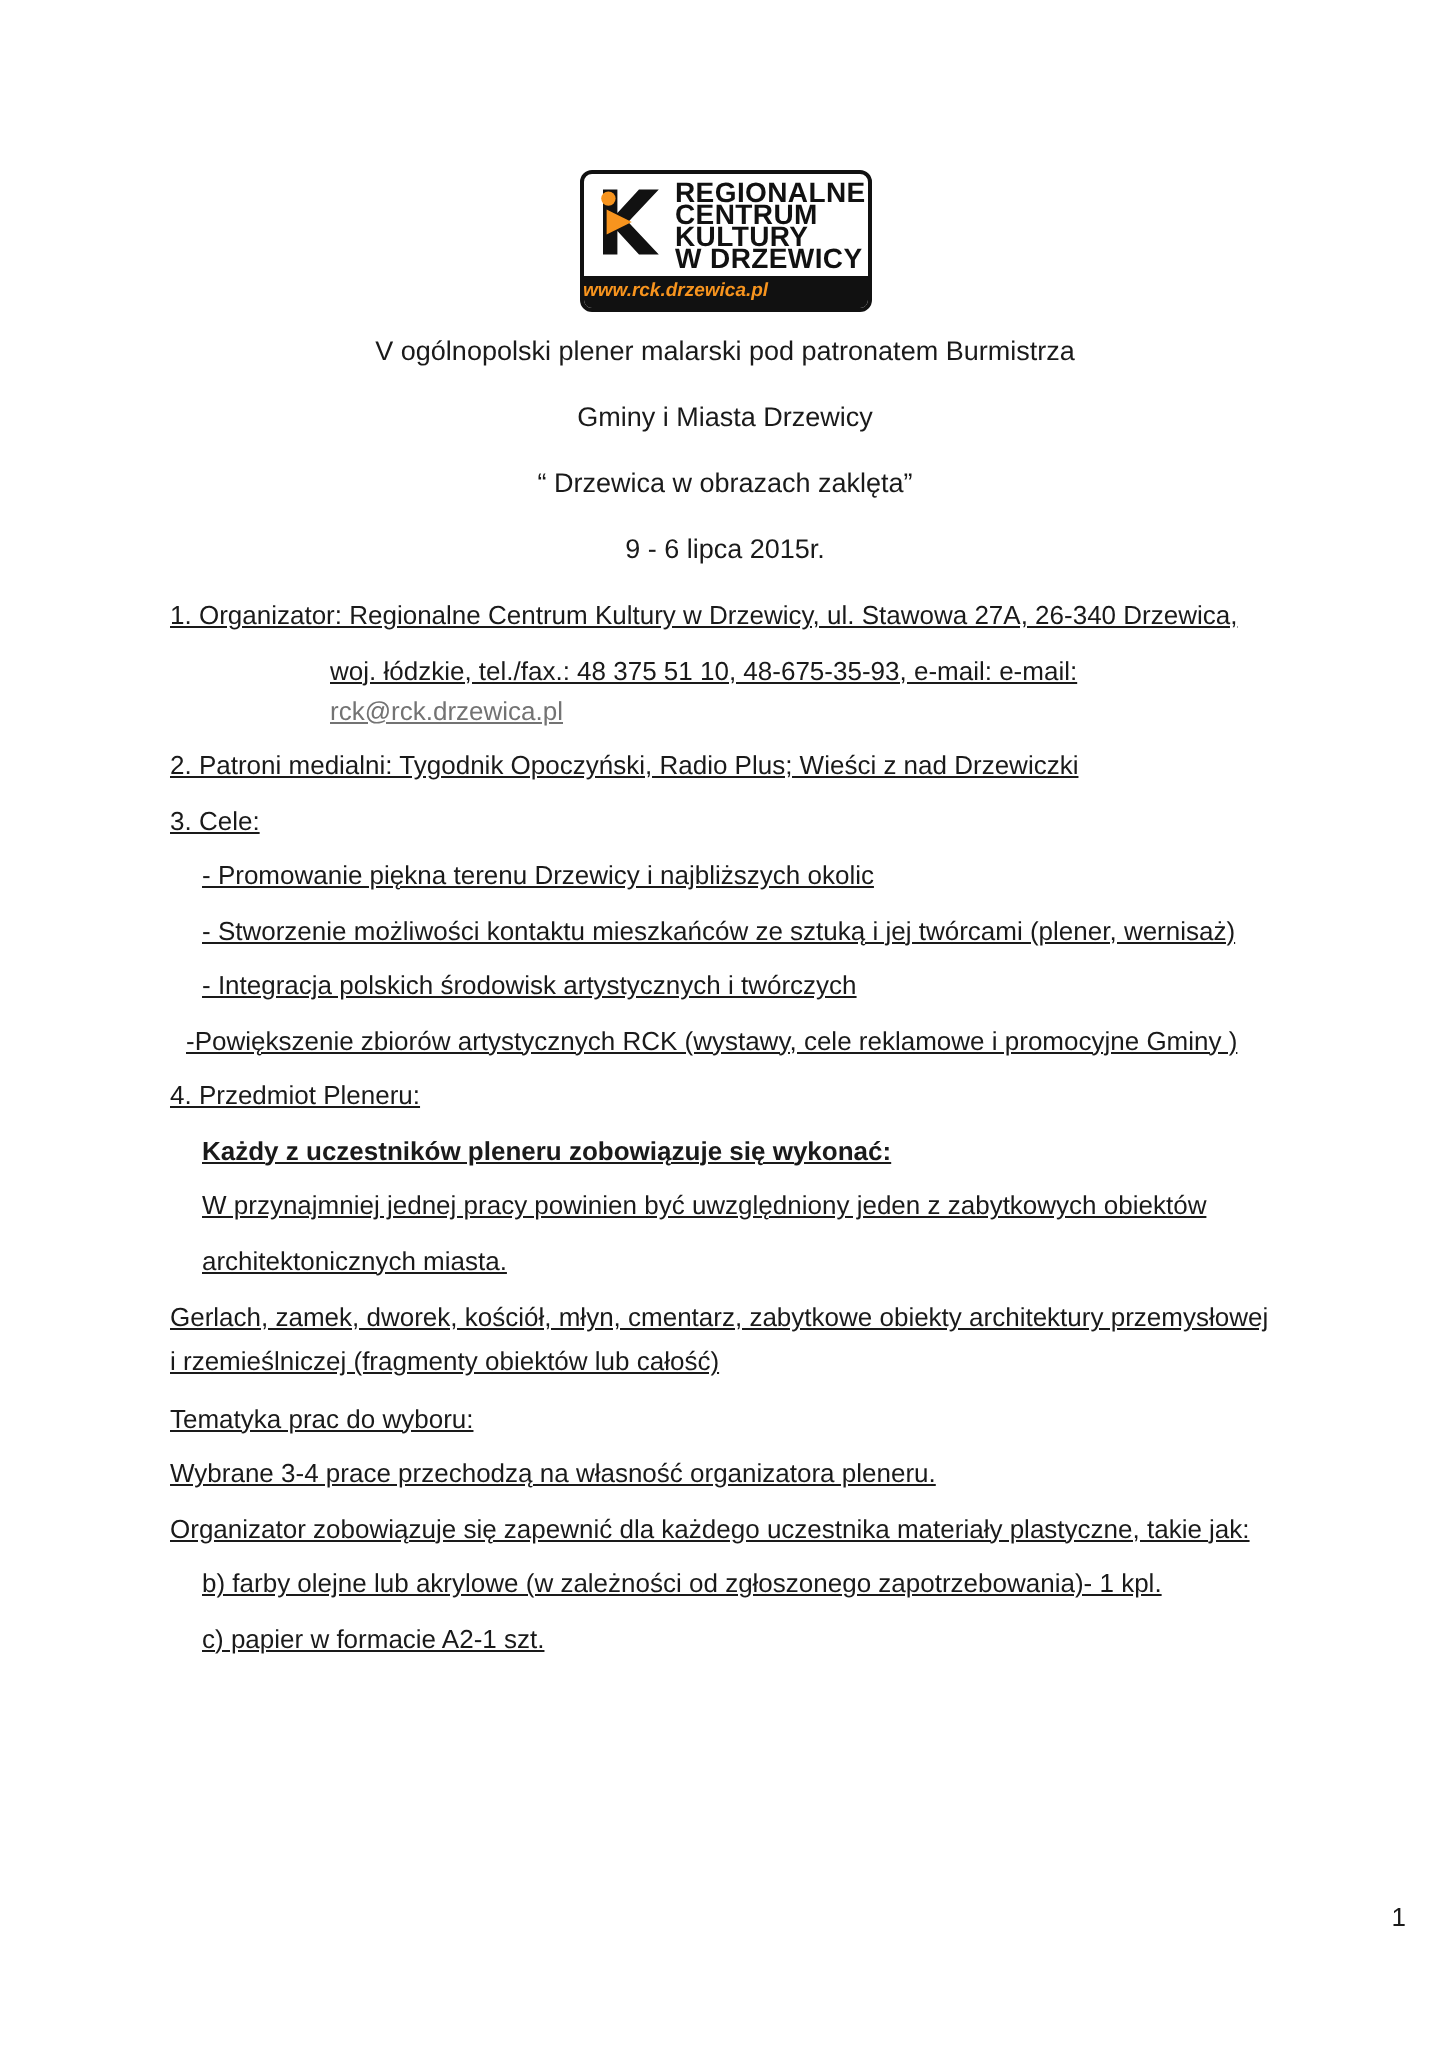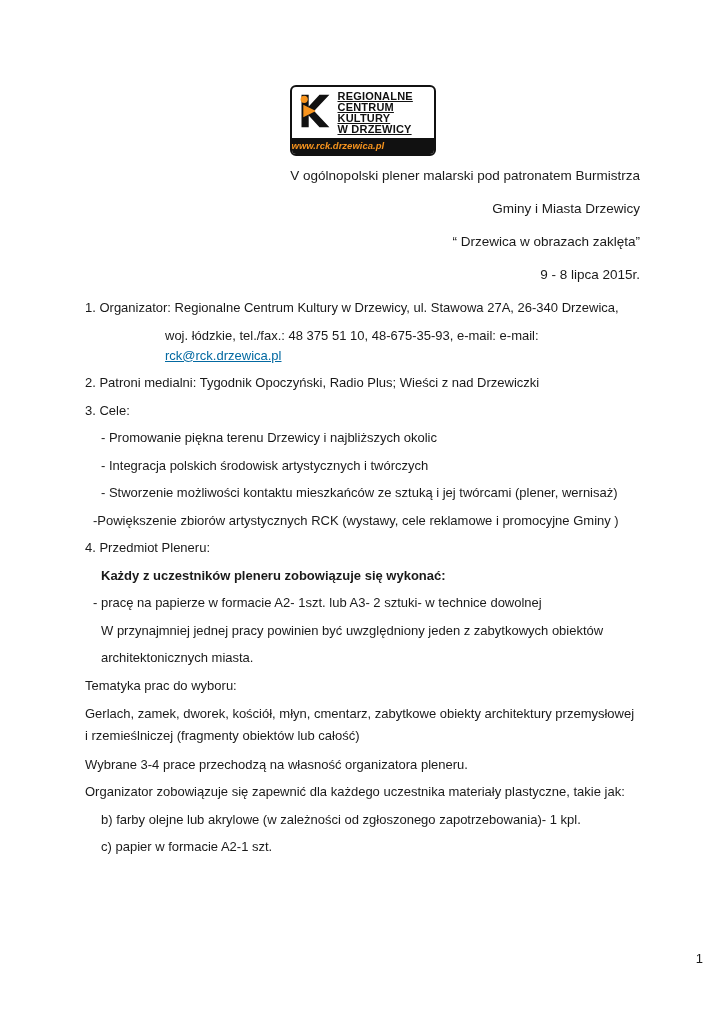--- a/index.html
+++ b/index.html
@@ -18,44 +18,44 @@
   .logo-box {
     width:142px;
     margin:0 auto 10px auto;
     border:2px solid #111;
     border-radius:6px;
     background:#fff;
     overflow:hidden;
   }
   .logo-top { display:flex; align-items:center; gap:5px; padding:4px 5px 3px 5px; }
   .logo-mark { flex:0 0 auto; }
-  .logo-text { font-weight:bold; font-size:11px; line-height:11px; letter-spacing:0.2px; color:#111;text-decoration:underline; }
+  .logo-text { font-weight:bold; font-size:14px; line-height:11px; letter-spacing:0.2px; color:#111; }
   .logo-web {
     background:#111;
     color:#f7941e;
     font-weight:bold;
     font-style:italic;
     font-size:9.5px;
     text-align:left;
     padding:2px 0 3px 0;
   }
 
   
-  .headings { text-align:right; margin-top:10px; }
+  .headings { text-align:center; margin-top:10px; }
   .h { margin:0 0 13px 0; font-size:13.5px; line-height:20px; }
 
   
-  .bodytext { margin-top:9px; }
+  .bodytext { margin-top:9px;text-decoration:underline; }
   .p { margin:0 0 7.5px 0; font-size:13px; line-height:20px; }
   .ind-a { padding-left:80px; }
   .ind-m { padding-left:16px; }
   .ind-s { padding-left:8px; }
   .bold { font-weight:bold; }
   .wrap2 { line-height:22px; }
-  a.email-link { color:#0369a1; text-decoration:underline; cursor:pointer; }
+  a.email-link { color:#737373; text-decoration:underline; cursor:pointer; }
 
   
   .page-number {
     position:absolute;
     right:22px;
     bottom:58px;
     font-size:13px;
     color:#1a1a1a;
   }
 </style>
@@ -80,39 +80,38 @@
           <div>W DRZEWICY</div>
         </span>
       </div>
       <div class="logo-web">www.rck.drzewica.pl</div>
     </div>
 
     <div class="headings">
       <p class="h">V ogólnopolski plener malarski pod patronatem Burmistrza</p>
       <p class="h">Gminy i Miasta Drzewicy</p>
       <p class="h">“ Drzewica w obrazach zaklęta”</p>
-      <p class="h">9 - 8 lipca 2015r.</p>
+      <p class="h">9 - 6 lipca 2015r.</p>
     </div>
 
     <div class="bodytext">
       <p class="p">1. Organizator: Regionalne Centrum Kultury w Drzewicy, ul. Stawowa 27A, 26-340 Drzewica,</p>
       <p class="p ind-a"><span>woj. łódzkie, tel./fax.: 48 375 51 10, 48-675-35-93, e-mail: e-mail: </span><a class="email-link">rck@rck.drzewica.pl</a></p>
       <p class="p">2. Patroni medialni: Tygodnik Opoczyński, Radio Plus; Wieści z nad Drzewiczki</p>
       <p class="p">3. Cele:</p>
       <p class="p ind-m">- Promowanie piękna terenu Drzewicy i najbliższych okolic</p>
+      <p class="p ind-m">- Stworzenie możliwości kontaktu mieszkańców ze sztuką i jej twórcami (plener, wernisaż)</p>
       <p class="p ind-m">- Integracja polskich środowisk artystycznych i twórczych</p>
-      <p class="p ind-m">- Stworzenie możliwości kontaktu mieszkańców ze sztuką i jej twórcami (plener, wernisaż)</p>
       <p class="p ind-s">-Powiększenie zbiorów artystycznych RCK (wystawy, cele reklamowe i promocyjne Gminy )</p>
       <p class="p">4. Przedmiot Pleneru:</p>
       <p class="p ind-m bold">Każdy z uczestników pleneru zobowiązuje się wykonać:</p>
-      <p class="p ind-s">- pracę na papierze w formacie A2- 1szt. lub A3- 2 sztuki- w technice dowolnej</p>
       <p class="p ind-m">W przynajmniej jednej pracy powinien być uwzględniony jeden z zabytkowych obiektów</p>
       <p class="p ind-m">architektonicznych miasta.</p>
+      <p class="p wrap2">Gerlach, zamek, dworek, kościół, młyn, cmentarz,  zabytkowe obiekty  architektury przemysłowej i rzemieślniczej  (fragmenty obiektów lub całość)</p>
       <p class="p">Tematyka prac do wyboru:</p>
-      <p class="p wrap2">Gerlach, zamek, dworek, kościół, młyn, cmentarz,  zabytkowe obiekty  architektury przemysłowej i rzemieślniczej  (fragmenty obiektów lub całość)</p>
       <p class="p">Wybrane 3-4 prace przechodzą na własność organizatora pleneru.</p>
       <p class="p">Organizator zobowiązuje się zapewnić dla każdego uczestnika  materiały plastyczne, takie jak:</p>
       <p class="p ind-m">b) farby olejne lub akrylowe (w zależności od zgłoszonego zapotrzebowania)- 1 kpl.</p>
       <p class="p ind-m">c) papier w formacie A2-1 szt.</p>
     </div>
 
   </div>
 
   <div class="page-number">1</div>
 </div>

